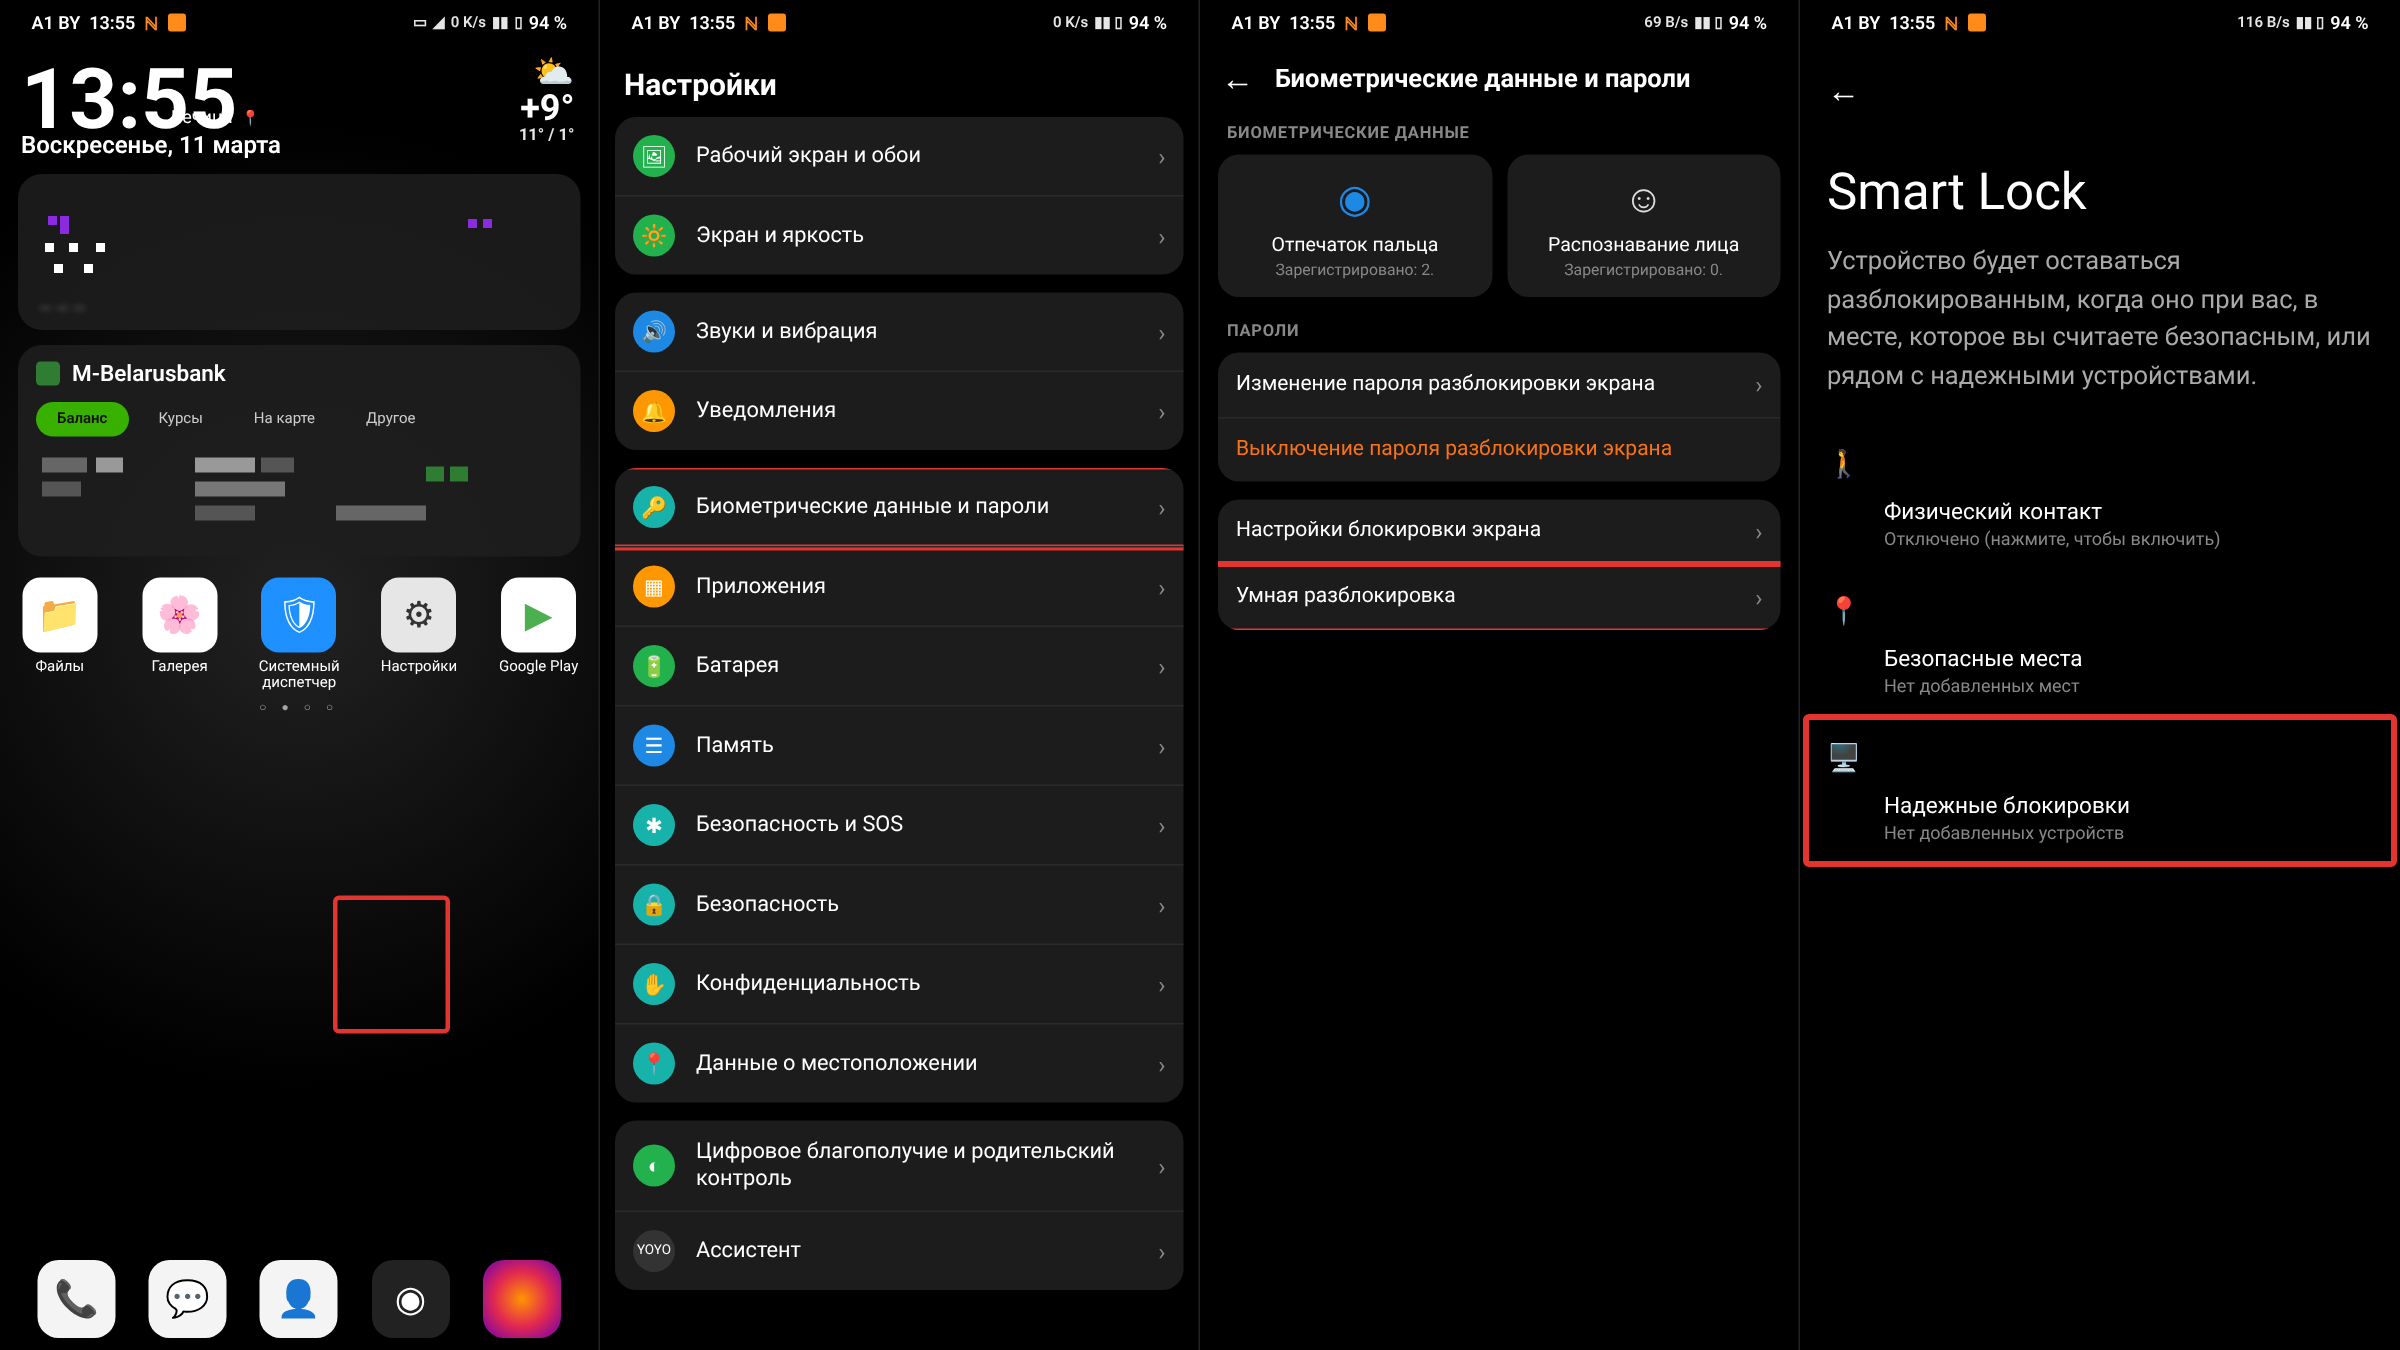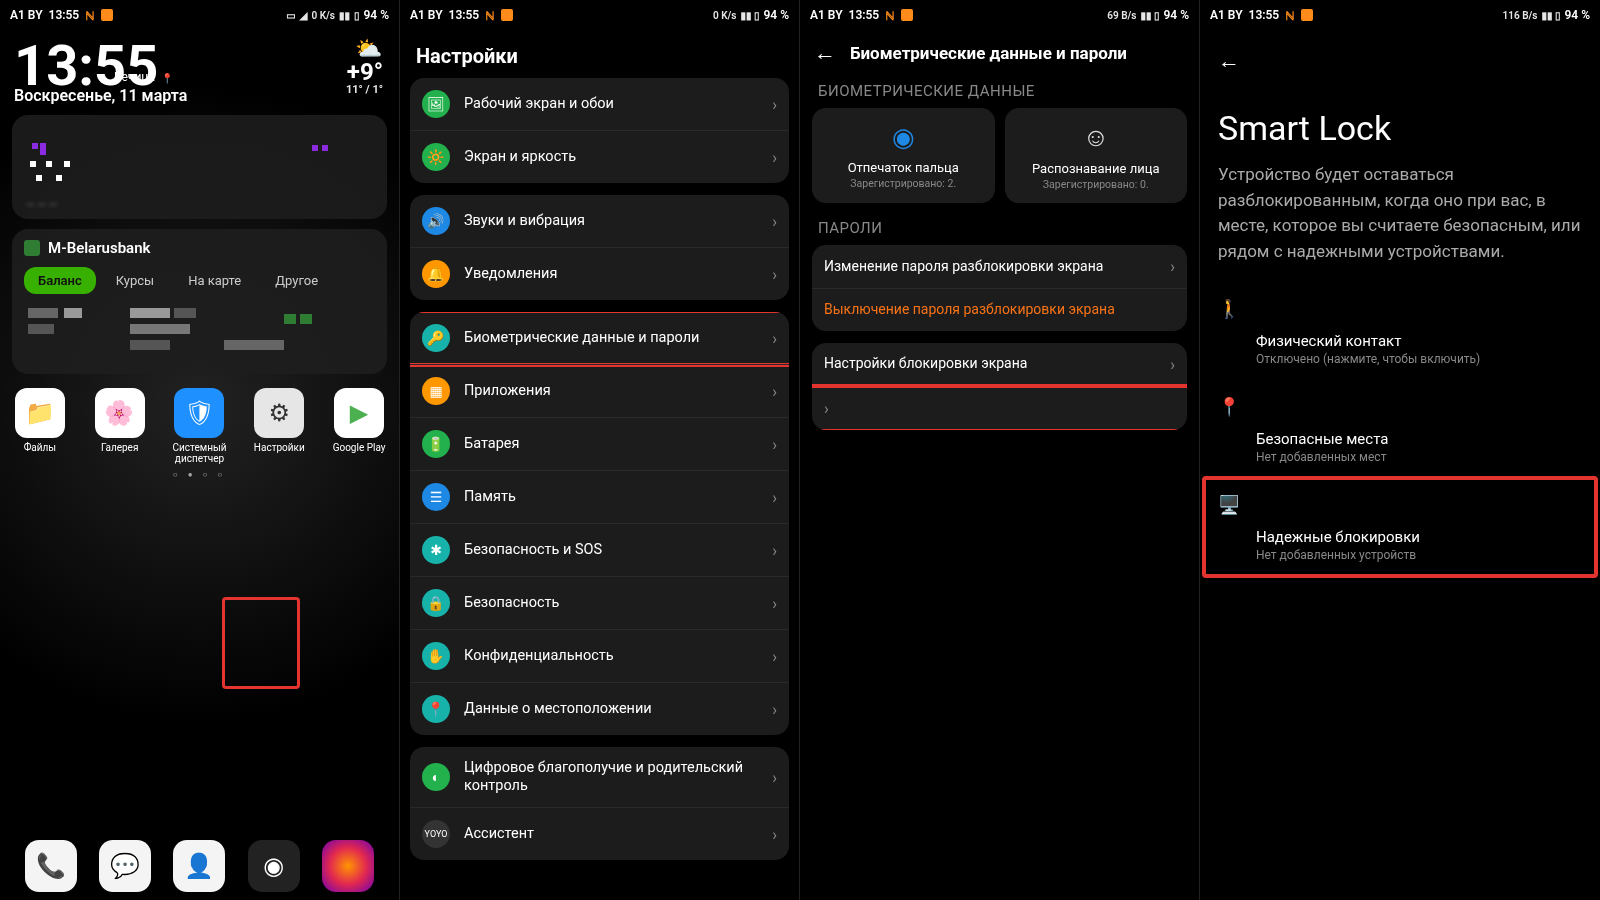--- a/index.html
+++ b/index.html
@@ -2,21 +2,21 @@
 <html><head>
 <meta charset="utf-8">
 <style>
   * { margin: 0; padding: 0; box-sizing: border-box; }
   html, body { width: 1600px; height: 900px; background: #1a1a1a; font-family: -apple-system, "Segoe UI", Roboto, Arial, sans-serif; color: #fff; overflow: hidden; }
   .screens { display: flex; width: 1600px; height: 900px; }
   .screen { width: 400px; height: 900px; background: #000; position: relative; overflow: hidden; border-right: 1px solid #222; }
   .screen:last-child { border-right: none; }
 
   
-  .status-bar { height: 30px; display: flex; align-items: center; justify-content: space-between; padding: 0 10px; font-size: 12px; font-weight: 600; }
+  .status-bar { height: 30px; display: flex; align-items: center; justify-content: space-between; padding: 0 21px; font-size: 12px; font-weight: 600; }
   .status-left { display: flex; align-items: center; gap: 6px; }
   .status-right { display: flex; align-items: center; gap: 4px; }
   .nfc-icon { color: #ff8c1a; font-size: 12px; }
   .tag-icon { width: 12px; height: 12px; background: #ff8c1a; border-radius: 2px; }
   .sig { font-size: 10px; opacity: .9; }
 
   
   .s1 { background: #000 radial-gradient(circle at center 45%, #222 0%, #000 60%); }
   .clock { font-size: 56px; font-weight: 700; line-height: 1; padding: 8px 0 0 14px; display: flex; align-items: flex-start; justify-content: space-between; }
   .clock-left { display: flex; flex-direction: column; }
@@ -31,21 +31,21 @@
   .pix { position: absolute; width: 6px; height: 6px; background: #fff; }
   .px1 { top: 28px; left: 20px; background:#8a2be2;} .px2 { top:28px;left:28px;background:#8a2be2;} .px3 { top:34px;left:28px;background:#8a2be2;}
   .px4 { top:46px;left:18px;} .px5 { top:46px;left:34px;} .px6{top:60px;left:24px;} .px7{top:60px;left:44px;} .px8{top:46px;left:52px;}
   .px9{top:30px;left:300px;background:#8a2be2;} .px10{top:30px;left:310px;background:#8a2be2;}
   .mwlabel { position:absolute; bottom:8px; left:14px; font-size:11px; filter: blur(2px); opacity:.5; }
 
   .bank-widget { margin: 6px 12px; background: rgba(30,30,30,.9); border-radius: 16px; padding: 10px 12px 14px; }
   .bank-title { display:flex; align-items:center; gap:8px; font-weight:600; font-size:15px; }
   .bank-logo { width:16px;height:16px;background:#2e7d32;border-radius:3px; }
   .bank-tabs { display:flex; gap:6px; margin-top:10px; }
-  .bank-tab { flex:none; padding:6px 14px; border-radius:12px; font-size:13px; color:#ccc; }
+  .bank-tab { flex:none; padding:6px 14px; border-radius:12px; font-size:10px; color:#ccc; }
   .bank-tab.active { background:#38b000; color:#111; font-weight:600; }
   .bank-blur { margin-top:10px; height:56px; position:relative; filter: blur(.5px); }
   .bb { position:absolute; height:10px; background:#999; }
 
   .app-row { display:flex; justify-content:space-around; margin-top:14px; }
   .app { width:58px; display:flex; flex-direction:column; align-items:center; gap:4px; }
   .app-icon { width:50px; height:50px; border-radius:12px; display:flex;align-items:center;justify-content:center; font-size:24px; }
   .app-label { font-size:10px; text-align:center; line-height:1.1; max-height:24px; overflow:hidden; }
   .files-icon{background:#fff;color:#ff9800;} .gallery-icon{background:#fff;color:#e91e63;}
   .guard-icon{background:#1e90ff;color:#fff;} .settings-icon{background:#e6e6e6;color:#333;}
@@ -74,21 +74,21 @@
   .ic-batt{background:#22b14c;} .ic-mem{background:#1e88e5;}
   .ic-sos{background:#17b3aa;} .ic-sec{background:#17b3aa;}
   .ic-priv{background:#17b3aa;} .ic-loc{background:#17b3aa;}
   .ic-dig{background:#22b14c;} .ic-ass{background:#333; font-size:9px;}
   .s2 .hl { position:absolute; left:-6px; right:-6px; top:-3px; bottom:-3px; border:4px solid #e3342f; border-radius:4px; }
 
   
   .topbar { display:flex; align-items:center; gap:14px; padding:10px 14px; }
   .back { font-size:22px; }
   .topbar-title { font-size:17px; font-weight:700; }
-  .section-label { font-size:15px; font-weight:400; color:#888; letter-spacing:.5px; padding:6px 18px 8px; }
+  .section-label { font-size:11px; font-weight:700; color:#888; letter-spacing:.5px; padding:6px 18px 8px; }
   .bio-cards { display:flex; gap:10px; padding:0 12px; }
   .bio-card { flex:1; background:#1c1c1c; border-radius:14px; padding:14px 4px 12px; text-align:center; }
   .bio-card .ic { font-size:26px; color:#1e88e5; }
   .bio-card.face .ic { color:#ddd; }
   .bio-card-title{font-size:13px; margin-top:8px;}
   .bio-card-sub{font-size:10.5px; color:#888; margin-top:2px;}
   .s3 .group { margin:0 12px 12px; }
   .s3 .row-label { font-size:14px; }
   .s3 .link { color:#f97316; }
   .s3 .hl { position:absolute; left:-6px; right:-6px; top:-3px; bottom:-3px; border:4px solid #e3342f; border-radius:4px; }
@@ -354,20 +354,21 @@
       <div class="row">
         <div class="row-label link">Выключение пароля разблокировки экрана</div>
       </div>
     </div>
     <div class="group">
       <div class="row">
         <div class="row-label">Настройки блокировки экрана</div>
         <div class="chevron">›</div>
       </div>
       <div class="row" style="position:relative;">
+        <div class="row-label">Умная разблокировка</div>
         <div class="chevron">›</div>
         <div class="hl"></div>
       </div>
     </div>
   </div>
 
   <div class="screen s4">
     <div class="status-bar">
       <div class="status-left">
           <span>A1 BY</span>

